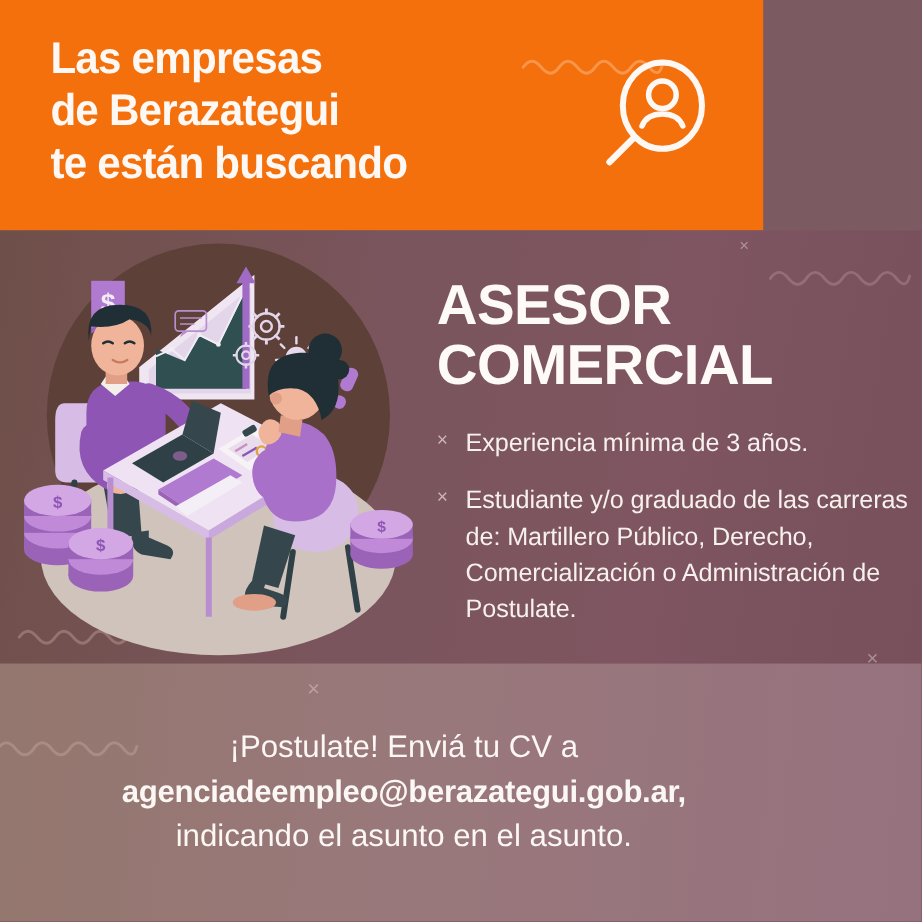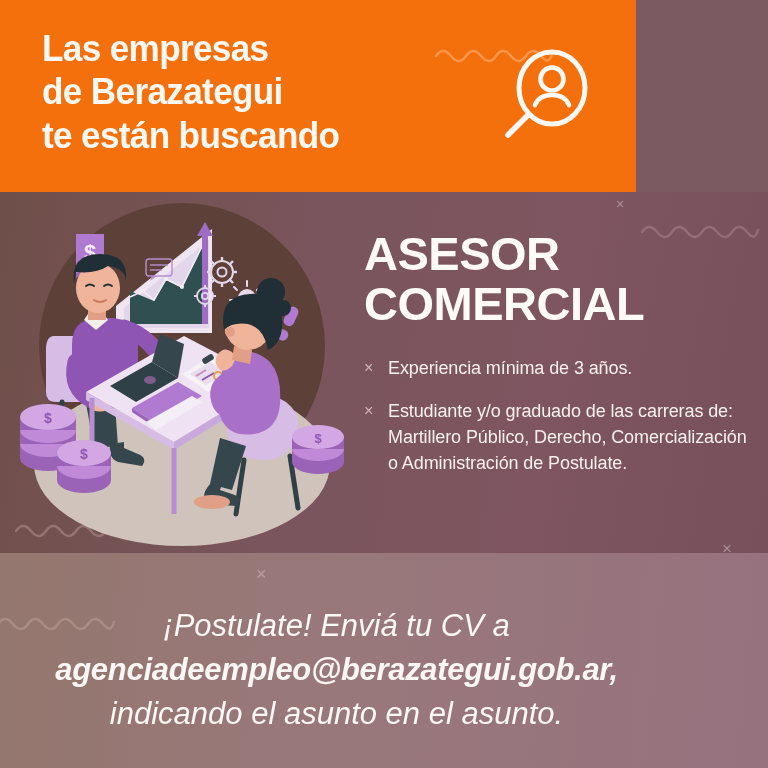--- a/index.html
+++ b/index.html
@@ -111,21 +111,21 @@
     flex:0 0 auto;
     width:24px;
     color:#cfb7ba;
     font-size:16px;
     font-weight:400;
     line-height:1.45;
     padding-top:1px;
   }
   .req-text {
     color:#f7f1ee;
-    font-size:18px;
+    font-size:21px;
     line-height:1.45;
     letter-spacing:-0.1px;
   }
 
   
   .footer {
     position:absolute;
     left:0; top:553px;
     width:768px; height:215px;
     background:linear-gradient(95deg,#94776e 0%,#99787b 45%,#96727f 100%);
@@ -136,23 +136,22 @@
     left:-4px; top:59px;
     width:120px; height:22px;
     opacity:0.45;
   }
   .footer-text {
     position:absolute;
     left:0; top:51px;
     width:673px;
     text-align:center;
     color:#fbf7f4;
-    font-size:31px;
+    font-size:26px;
     line-height:1.42;
-    font-style:italic;
   }
   .footer-text .mail {
     font-weight:bold;
     letter-spacing:-0.3px;
     text-align:center;
   }
   .fl { display:block; }
 </style>
 </head>
 <body>

